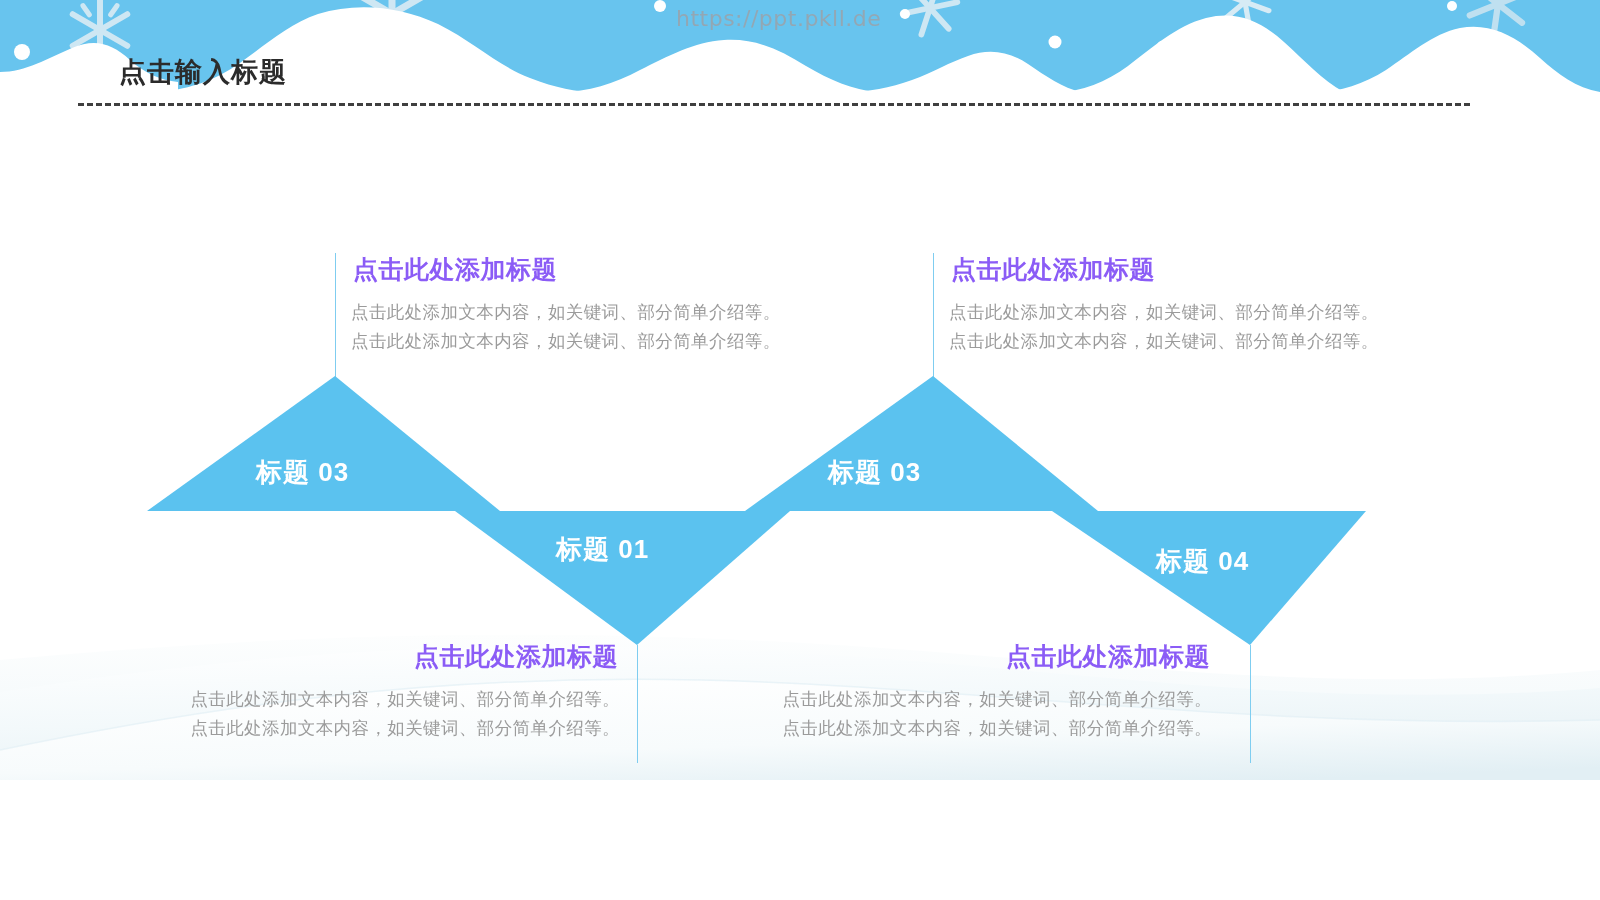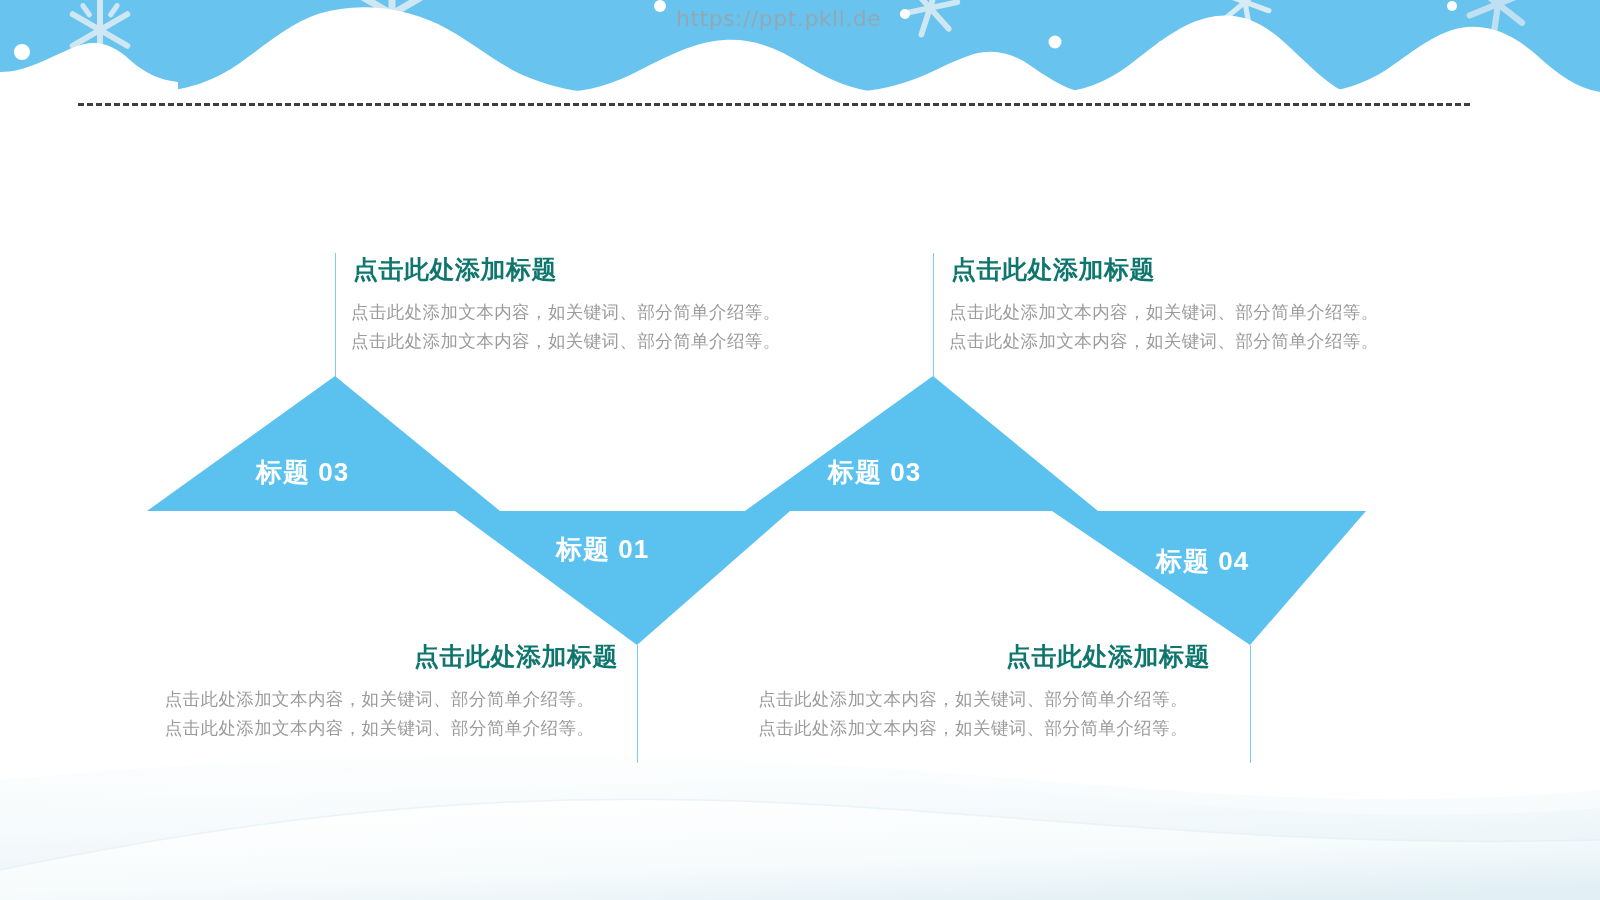--- a/index.html
+++ b/index.html
@@ -3,21 +3,21 @@
 <meta charset="utf-8">
 <title>PPT Slide</title>
 <style>
   html,body{margin:0;padding:0;}
   body{
     width:1600px;height:900px;
     background:#ffffff;
     font-family:"Liberation Sans","DejaVu Sans",sans-serif;
     overflow:hidden;
   }
-  .slide{position:relative;width:1600px;height:900px;background:#fff;overflow:hidden;}
+  .slide{position:relative;width:1600px;height:780px;background:#fff;overflow:hidden;}
 
   
   .header-band{position:absolute;left:0;top:0;width:1600px;height:92px;overflow:hidden;}
   .header-band svg{display:block;}
 
   .watermark{
     position:absolute;left:676px;top:6px;
     font-size:22px;letter-spacing:.5px;
     color:#9aa3ab;opacity:.85;
     font-family:"DejaVu Sans",sans-serif;
@@ -50,26 +50,26 @@
     white-space:nowrap;
   }
   .tri-label-01{left:256px;top:455px;}
   .tri-label-02{left:556px;top:532px;}
   .tri-label-03{left:828px;top:455px;}
   .tri-label-04{left:1156px;top:544px;}
 
   
   .txt-block{position:absolute;z-index:5;}
   .txt-head{
-    font-size:25px;font-weight:700;color:#0f766e;
+    font-size:25px;font-weight:700;color:#8b5cf6;
     letter-spacing:.5px;white-space:nowrap;margin:0 0 12px 2px;
   }
   .txt-line{
     font-size:17.5px;color:#9b9b9b;letter-spacing:.4px;
-    white-space:nowrap;line-height:1.65;margin:0;text-align:center;
+    white-space:nowrap;line-height:1.65;margin:0;
   }
 
   .tb-top-left{left:351px;top:253px;text-align:left;}
   .tb-top-right{left:949px;top:253px;text-align:left;}
   .tb-bot-left{left:139px;top:640px;text-align:right;width:481px;}
   .tb-bot-right{left:734px;top:640px;text-align:right;width:478px;}
 
   .tb-top-left .txt-head,.tb-top-right .txt-head{margin-left:2px;}
   .tb-bot-left .txt-head,.tb-bot-right .txt-head{margin-right:2px;}
 
@@ -169,20 +169,21 @@
            C 1340,92 1364,84 1386,70
            C 1410,54 1432,34 1460,28
            C 1492,22 1518,38 1540,58
            C 1558,74 1576,88 1600,92
            L 1600,92 Z"></path>
     </svg>
   </div>
 
   <div class="watermark">https://ppt.pkll.de</div>
 
+  <div class="slide-title">点击输入标题</div>
   <div class="title-rule"></div>
 
   <div class="stem stem-01"></div>
   <div class="stem stem-02"></div>
   <div class="stem stem-03"></div>
   <div class="stem stem-04"></div>
 
   <div class="zigzag">
     <svg width="1600" height="900" viewBox="0 0 1600 900" xmlns="http://www.w3.org/2000/svg">
 

